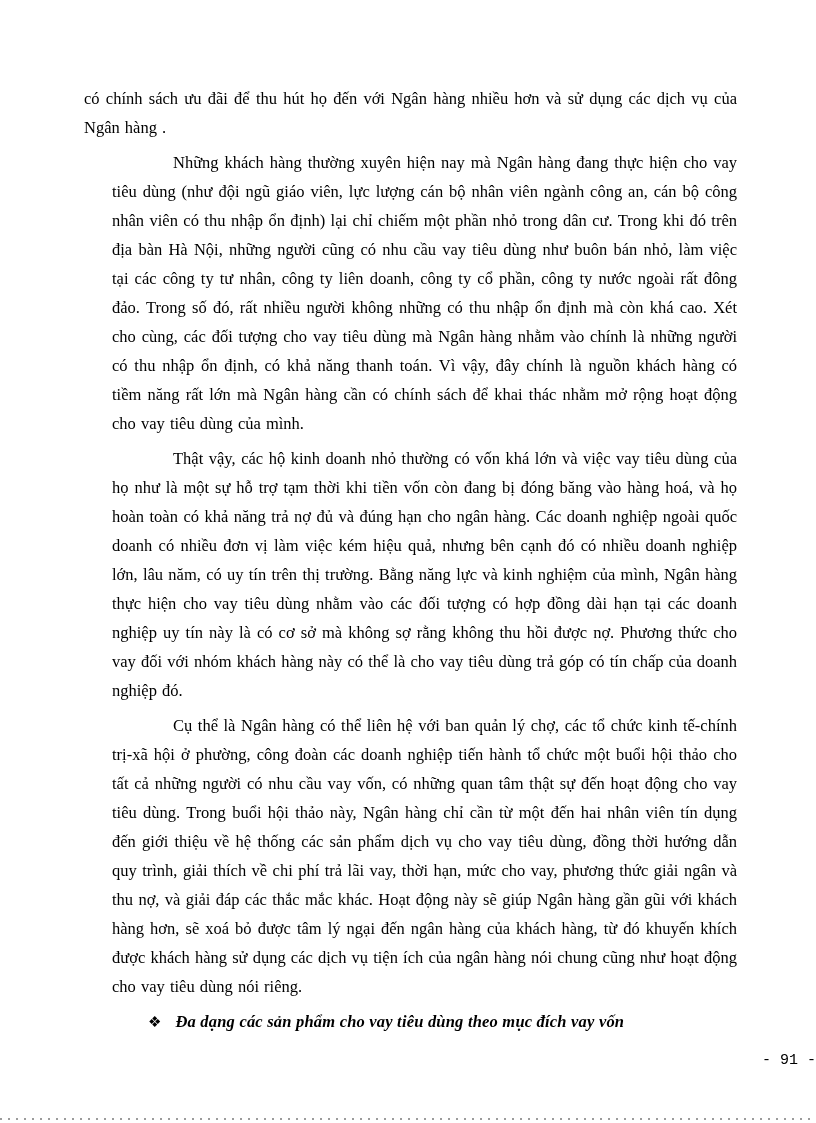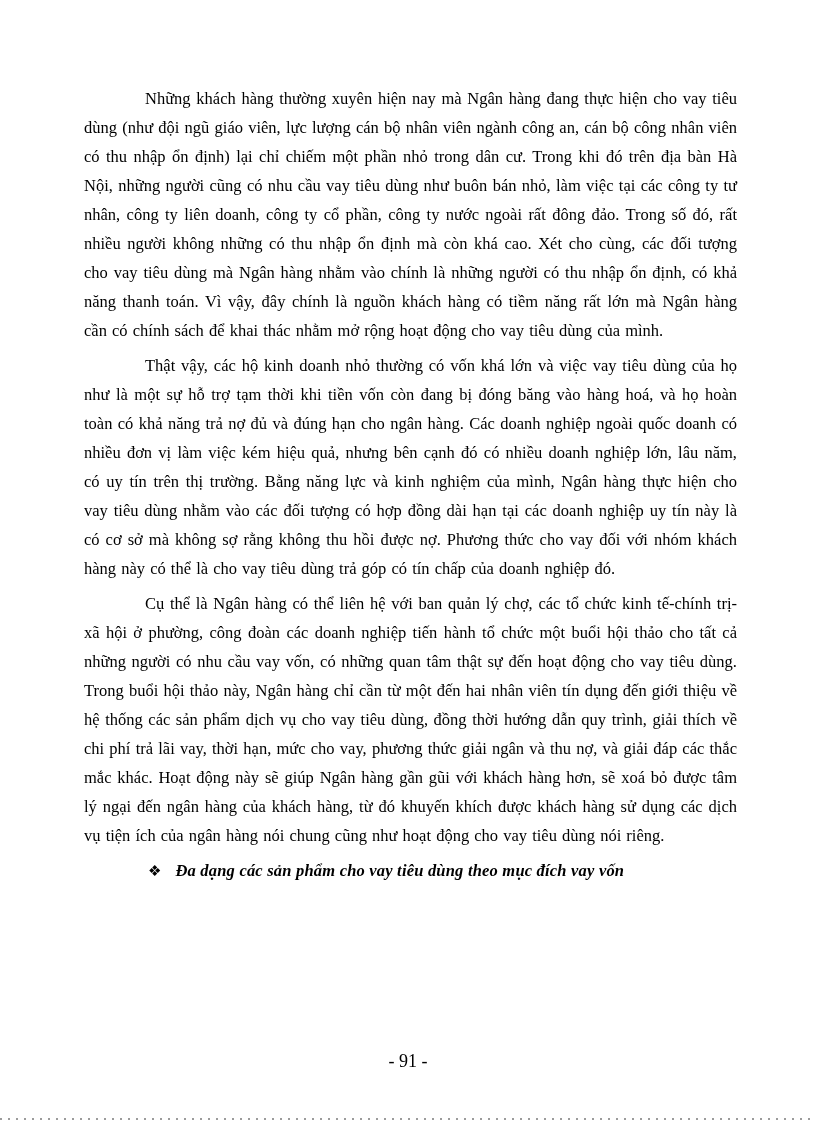--- a/index.html
+++ b/index.html
@@ -24,20 +24,21 @@
   }
   .para {
     font-size: 16.5px;
     line-height: 29px;
     text-align: justify;
     margin: 0 0 6px 0;
     word-spacing: 1px;
   }
   .para.indent {
     text-indent: 61px;
+    margin-left: 28px;
   }
   .heading {
     margin: 3px 0 7px 64px;
     font-size: 16.5px;
     line-height: 29px;
   }
   .heading .bullet {
     font-family: "DejaVu Sans", sans-serif;
     font-size: 15px;
     font-weight: bold;
@@ -47,42 +48,44 @@
   .heading .heading-text {
     font-weight: bold;
     font-style: italic;
     letter-spacing: 0.2px;
   }
   .footer {
     position: absolute;
     top: 1050px;
     left: 0;
     width: 100%;
-    text-align: center;
-    font-size: 18px;
+    text-align: right;
+    font-size: 15px;
     line-height: 22px;
+    font-family: Liberation Mono, monospace;
   }
   .bottom-dotted-line {
     position: absolute;
     left: 0;
     right: 0;
     bottom: 3px;
     height: 2px;
     background: repeating-linear-gradient(
       to right,
       #9b9b9b 0px, #9b9b9b 2px,
       transparent 2px, transparent 8px
     );
   }
 </style>
 </head>
 <body>
 
 <div class="page">
   <div class="content">
+    <p class="para">có chính sách ưu đãi để thu hút họ đến với Ngân hàng nhiều hơn và sử dụng các dịch vụ của Ngân hàng .</p>
 
     <p class="para indent">Những khách hàng thường xuyên hiện nay mà Ngân hàng đang thực hiện cho vay tiêu dùng (như đội ngũ giáo viên, lực lượng cán bộ nhân viên ngành công an, cán bộ công nhân viên có thu nhập ổn định) lại chỉ chiếm một phần nhỏ trong dân cư. Trong khi đó trên địa bàn Hà Nội, những người cũng có nhu cầu vay tiêu dùng như buôn bán nhỏ, làm việc tại các công ty tư nhân, công ty liên doanh, công ty cổ phần, công ty nước ngoài rất đông đảo. Trong số đó, rất nhiều người không những có thu nhập ổn định mà còn khá cao. Xét cho cùng, các đối tượng cho vay tiêu dùng mà Ngân hàng nhằm vào chính là những người có thu nhập ổn định, có khả năng thanh toán. Vì vậy, đây chính là nguồn khách hàng có tiềm năng rất lớn mà Ngân hàng cần có chính sách để khai thác nhằm mở rộng hoạt động cho vay tiêu dùng của mình.</p>
 
     <p class="para indent">Thật vậy, các hộ kinh doanh nhỏ thường có vốn khá lớn và việc vay tiêu dùng của họ như là một sự hỗ trợ tạm thời khi tiền vốn còn đang bị đóng băng vào hàng hoá, và họ hoàn toàn có khả năng trả nợ đủ và đúng hạn cho ngân hàng. Các doanh nghiệp ngoài quốc doanh có nhiều đơn vị làm việc kém hiệu quả, nhưng bên cạnh đó có nhiều doanh nghiệp lớn, lâu năm, có uy tín trên thị trường. Bằng năng lực và kinh nghiệm của mình, Ngân hàng thực hiện cho vay tiêu dùng nhằm vào các đối tượng có hợp đồng dài hạn tại các doanh nghiệp uy tín này là có cơ sở mà không sợ rằng không thu hồi được nợ. Phương thức cho vay đối với nhóm khách hàng này có thể là cho vay tiêu dùng trả góp có tín chấp của doanh nghiệp đó.</p>
 
     <p class="para indent">Cụ thể là Ngân hàng có thể liên hệ với ban quản lý chợ, các tổ chức kinh tế-chính trị-xã hội ở phường, công đoàn các doanh nghiệp tiến hành tổ chức một buổi hội thảo cho tất cả những người có nhu cầu vay vốn, có những quan tâm thật sự đến hoạt động cho vay tiêu dùng. Trong buổi hội thảo này, Ngân hàng chỉ cần từ một đến hai nhân viên tín dụng đến giới thiệu về hệ thống các sản phẩm dịch vụ cho vay tiêu dùng, đồng thời hướng dẫn quy trình, giải thích về chi phí trả lãi vay, thời hạn, mức cho vay, phương thức giải ngân và thu nợ, và giải đáp các thắc mắc khác. Hoạt động này sẽ giúp Ngân hàng gần gũi với khách hàng hơn, sẽ xoá bỏ được tâm lý ngại đến ngân hàng của khách hàng, từ đó khuyến khích được khách hàng sử dụng các dịch vụ tiện ích của ngân hàng nói chung cũng như hoạt động cho vay tiêu dùng nói riêng.</p>
 
     <div class="heading">
       <span class="bullet">❖</span><span class="heading-text">Đa dạng các sản phẩm cho vay tiêu dùng theo mục đích vay vốn</span>
     </div>

